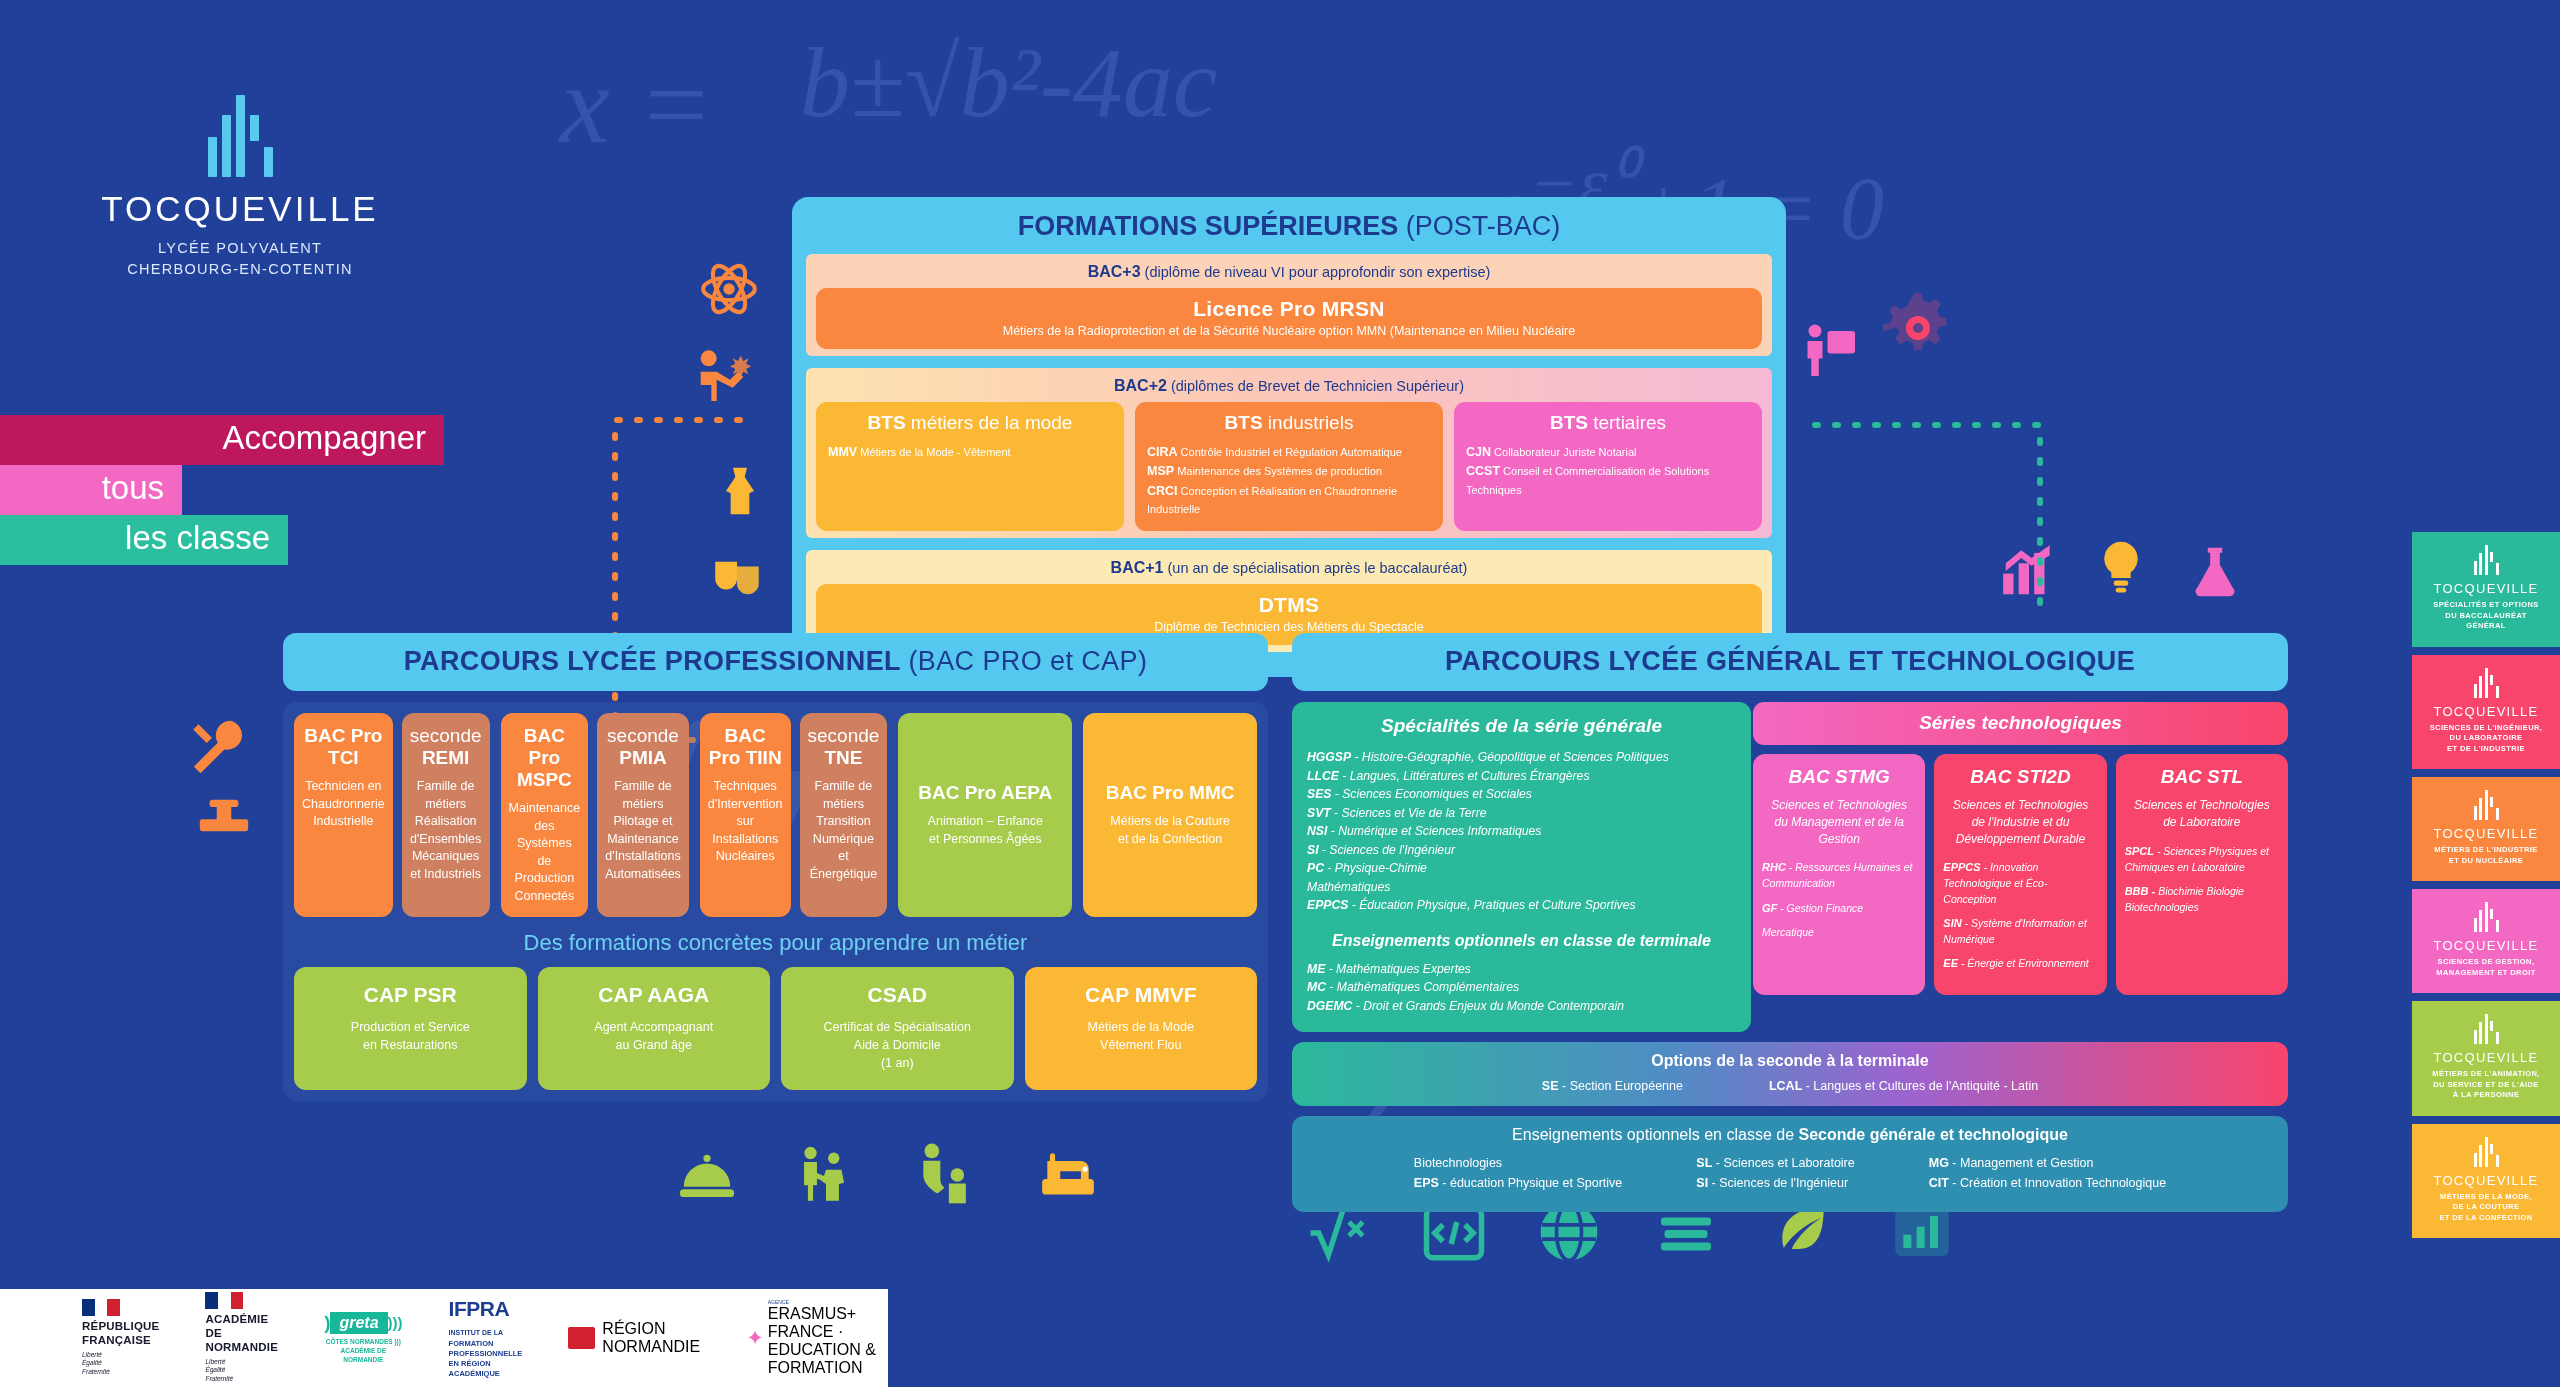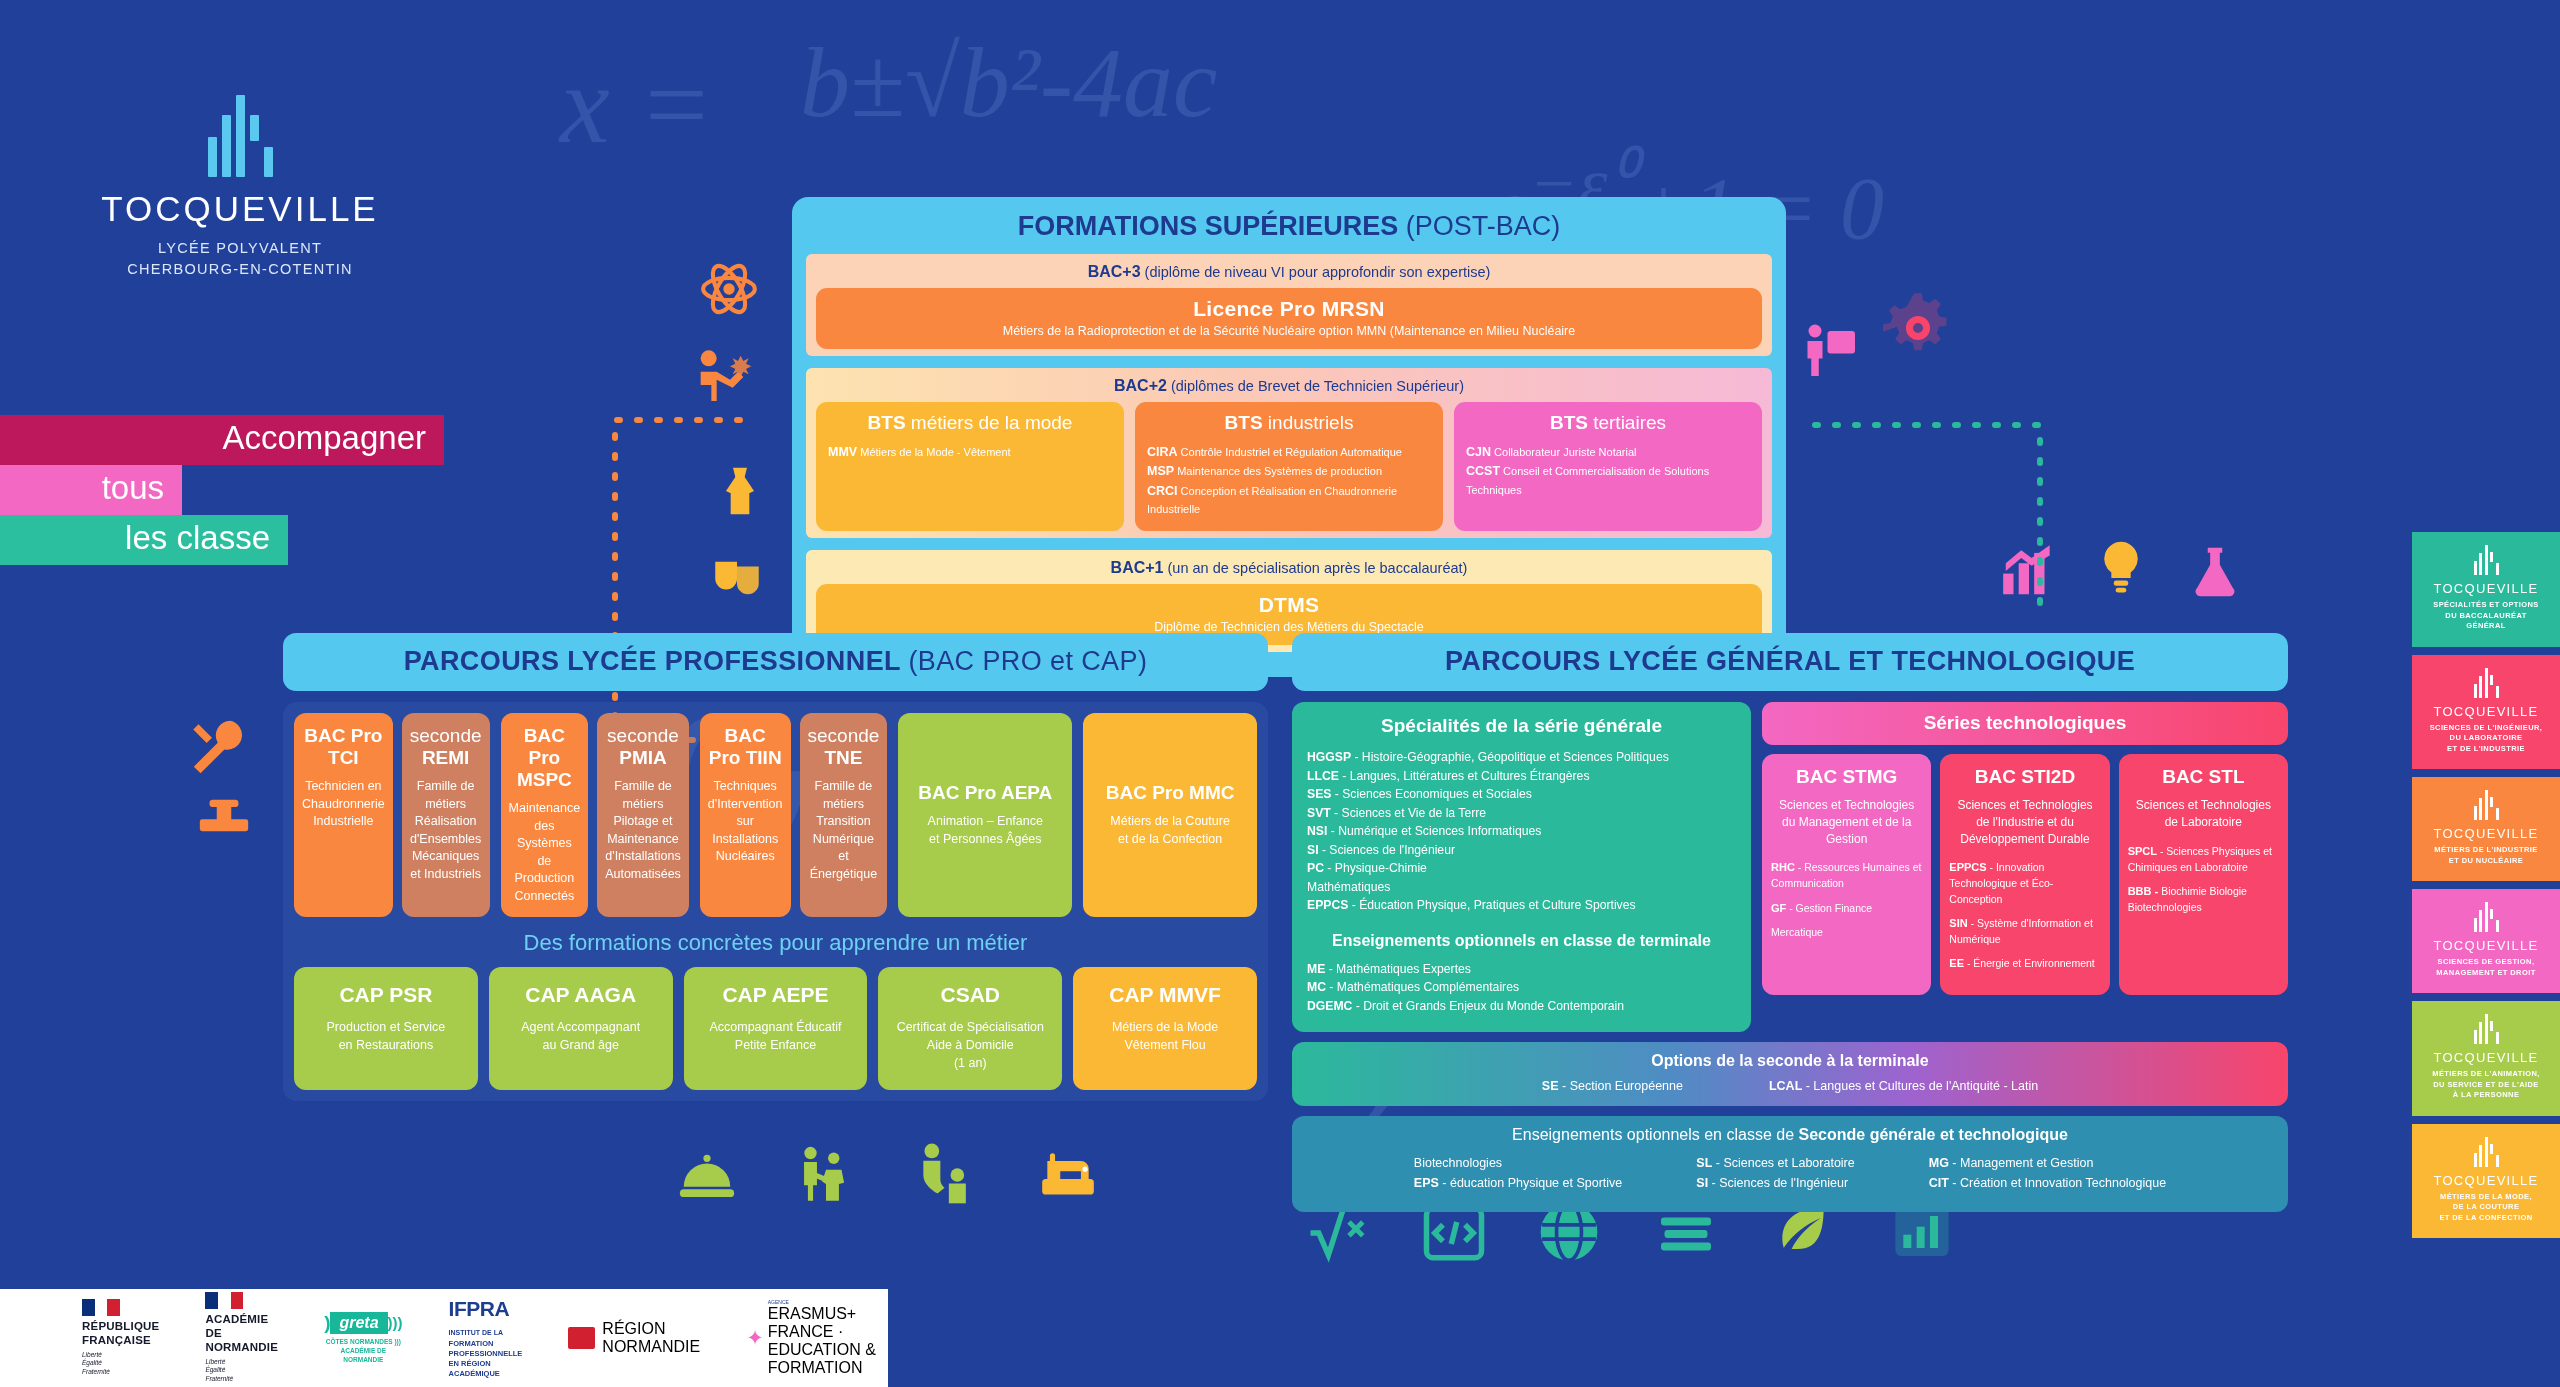--- a/index.html
+++ b/index.html
@@ -75,21 +75,21 @@
   .pro-card .desc { font-size:12.5px; line-height:1.4; }
   .tagline { text-align:center; color:#6dd2f2; font-size:22px; margin:13px 0 11px; }
   .cap-row { display:flex; gap:11px; }
   .cap { flex:1; border-radius:12px; padding:16px 6px 18px; text-align:center; color:#fff; min-height:114px; }
   .cap .code { font-size:21px; font-weight:bold; margin-bottom:11px; }
   .cap .desc { font-size:12.5px; line-height:1.45; }
 
   
   #gt { position:absolute; left:1292px; top:633px; width:996px; }
   #gt .body { margin-top:11px; }
-  .gt-top { display:flex; gap:11px; }
+  .gt-top { display:flex; gap:2px;font-style:italic; }
   .spec { width:459px; background:#2bb99b; border-radius:12px; padding:13px 15px 16px; color:#fff; }
   .spec h3 { text-align:center; font-size:19px; margin-bottom:11px; }
   .spec p { font-size:12.2px; line-height:1.52; }
   .spec p b { font-weight:bold; }
   .spec h4 { text-align:center; font-size:16px; margin:17px 0 10px; }
   .tech { flex:1; }
   .tech-hdr { background:linear-gradient(90deg,#f368c3 0%,#f8456b 100%); border-radius:11px; text-align:center; color:#fff; font-size:19px; font-weight:bold; padding:10px 0 11px; }
   .tech-row { display:flex; gap:9px; margin-top:9px; }
   .tcard { flex:1; border-radius:12px; padding:12px 9px 14px; color:#fff; min-height:200px; }
   .tcard .code { text-align:center; font-size:19px; font-weight:bold; margin-bottom:9px; }
@@ -416,27 +416,20 @@
             </div>
           </div>
           <div class="cap" style="background: rgb(167, 203, 75);">
             <div class="code">CAP AAGA</div>
             <div class="desc">
               <div>Agent Accompagnant</div>
               <div>au Grand âge</div>
             </div>
           </div>
           <div class="cap" style="background: rgb(167, 203, 75);">
-            <div class="code">CAP AEPE</div>
-            <div class="desc">
-              <div>Accompagnant Éducatif</div>
-              <div>Petite Enfance</div>
-            </div>
-          </div>
-          <div class="cap" style="background: rgb(167, 203, 75);">
             <div class="code">CSAD</div>
             <div class="desc">
               <div>Certificat de Spécialisation</div>
               <div>Aide à Domicile</div>
               <div>(1 an)</div>
             </div>
           </div>
           <div class="cap" style="background: rgb(251, 184, 52);">
             <div class="code">CAP MMVF</div>
             <div class="desc">

